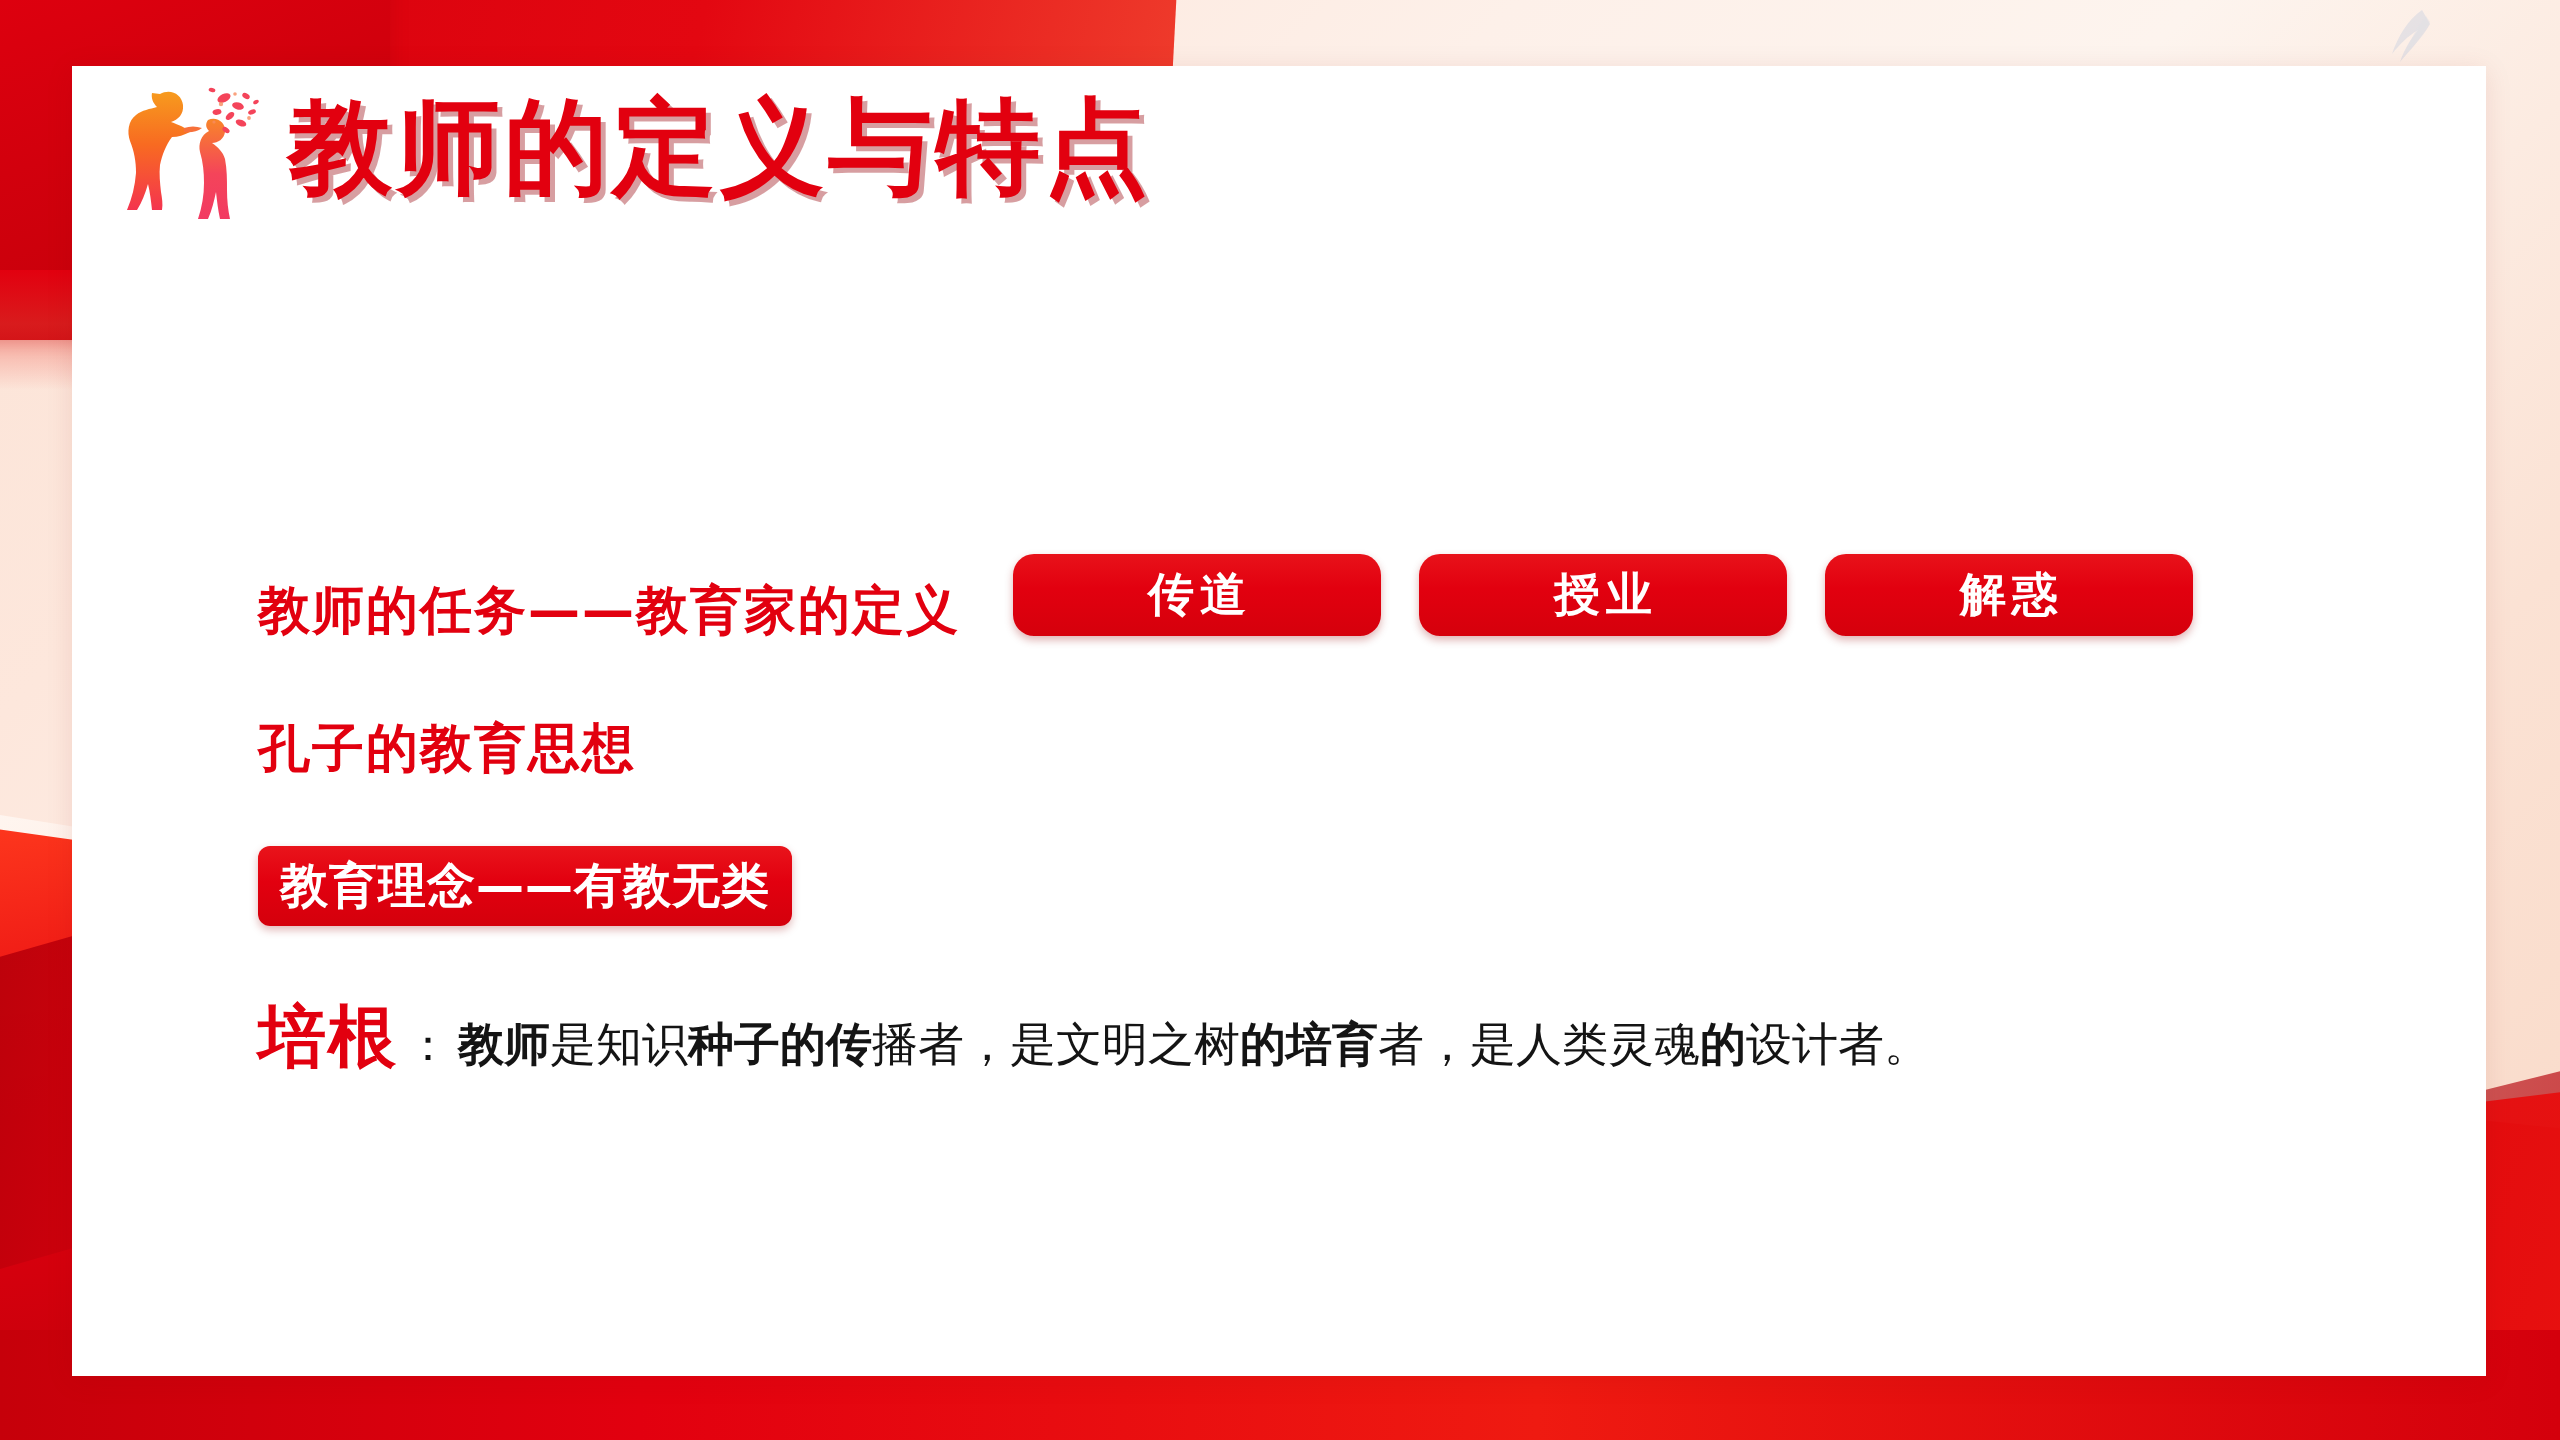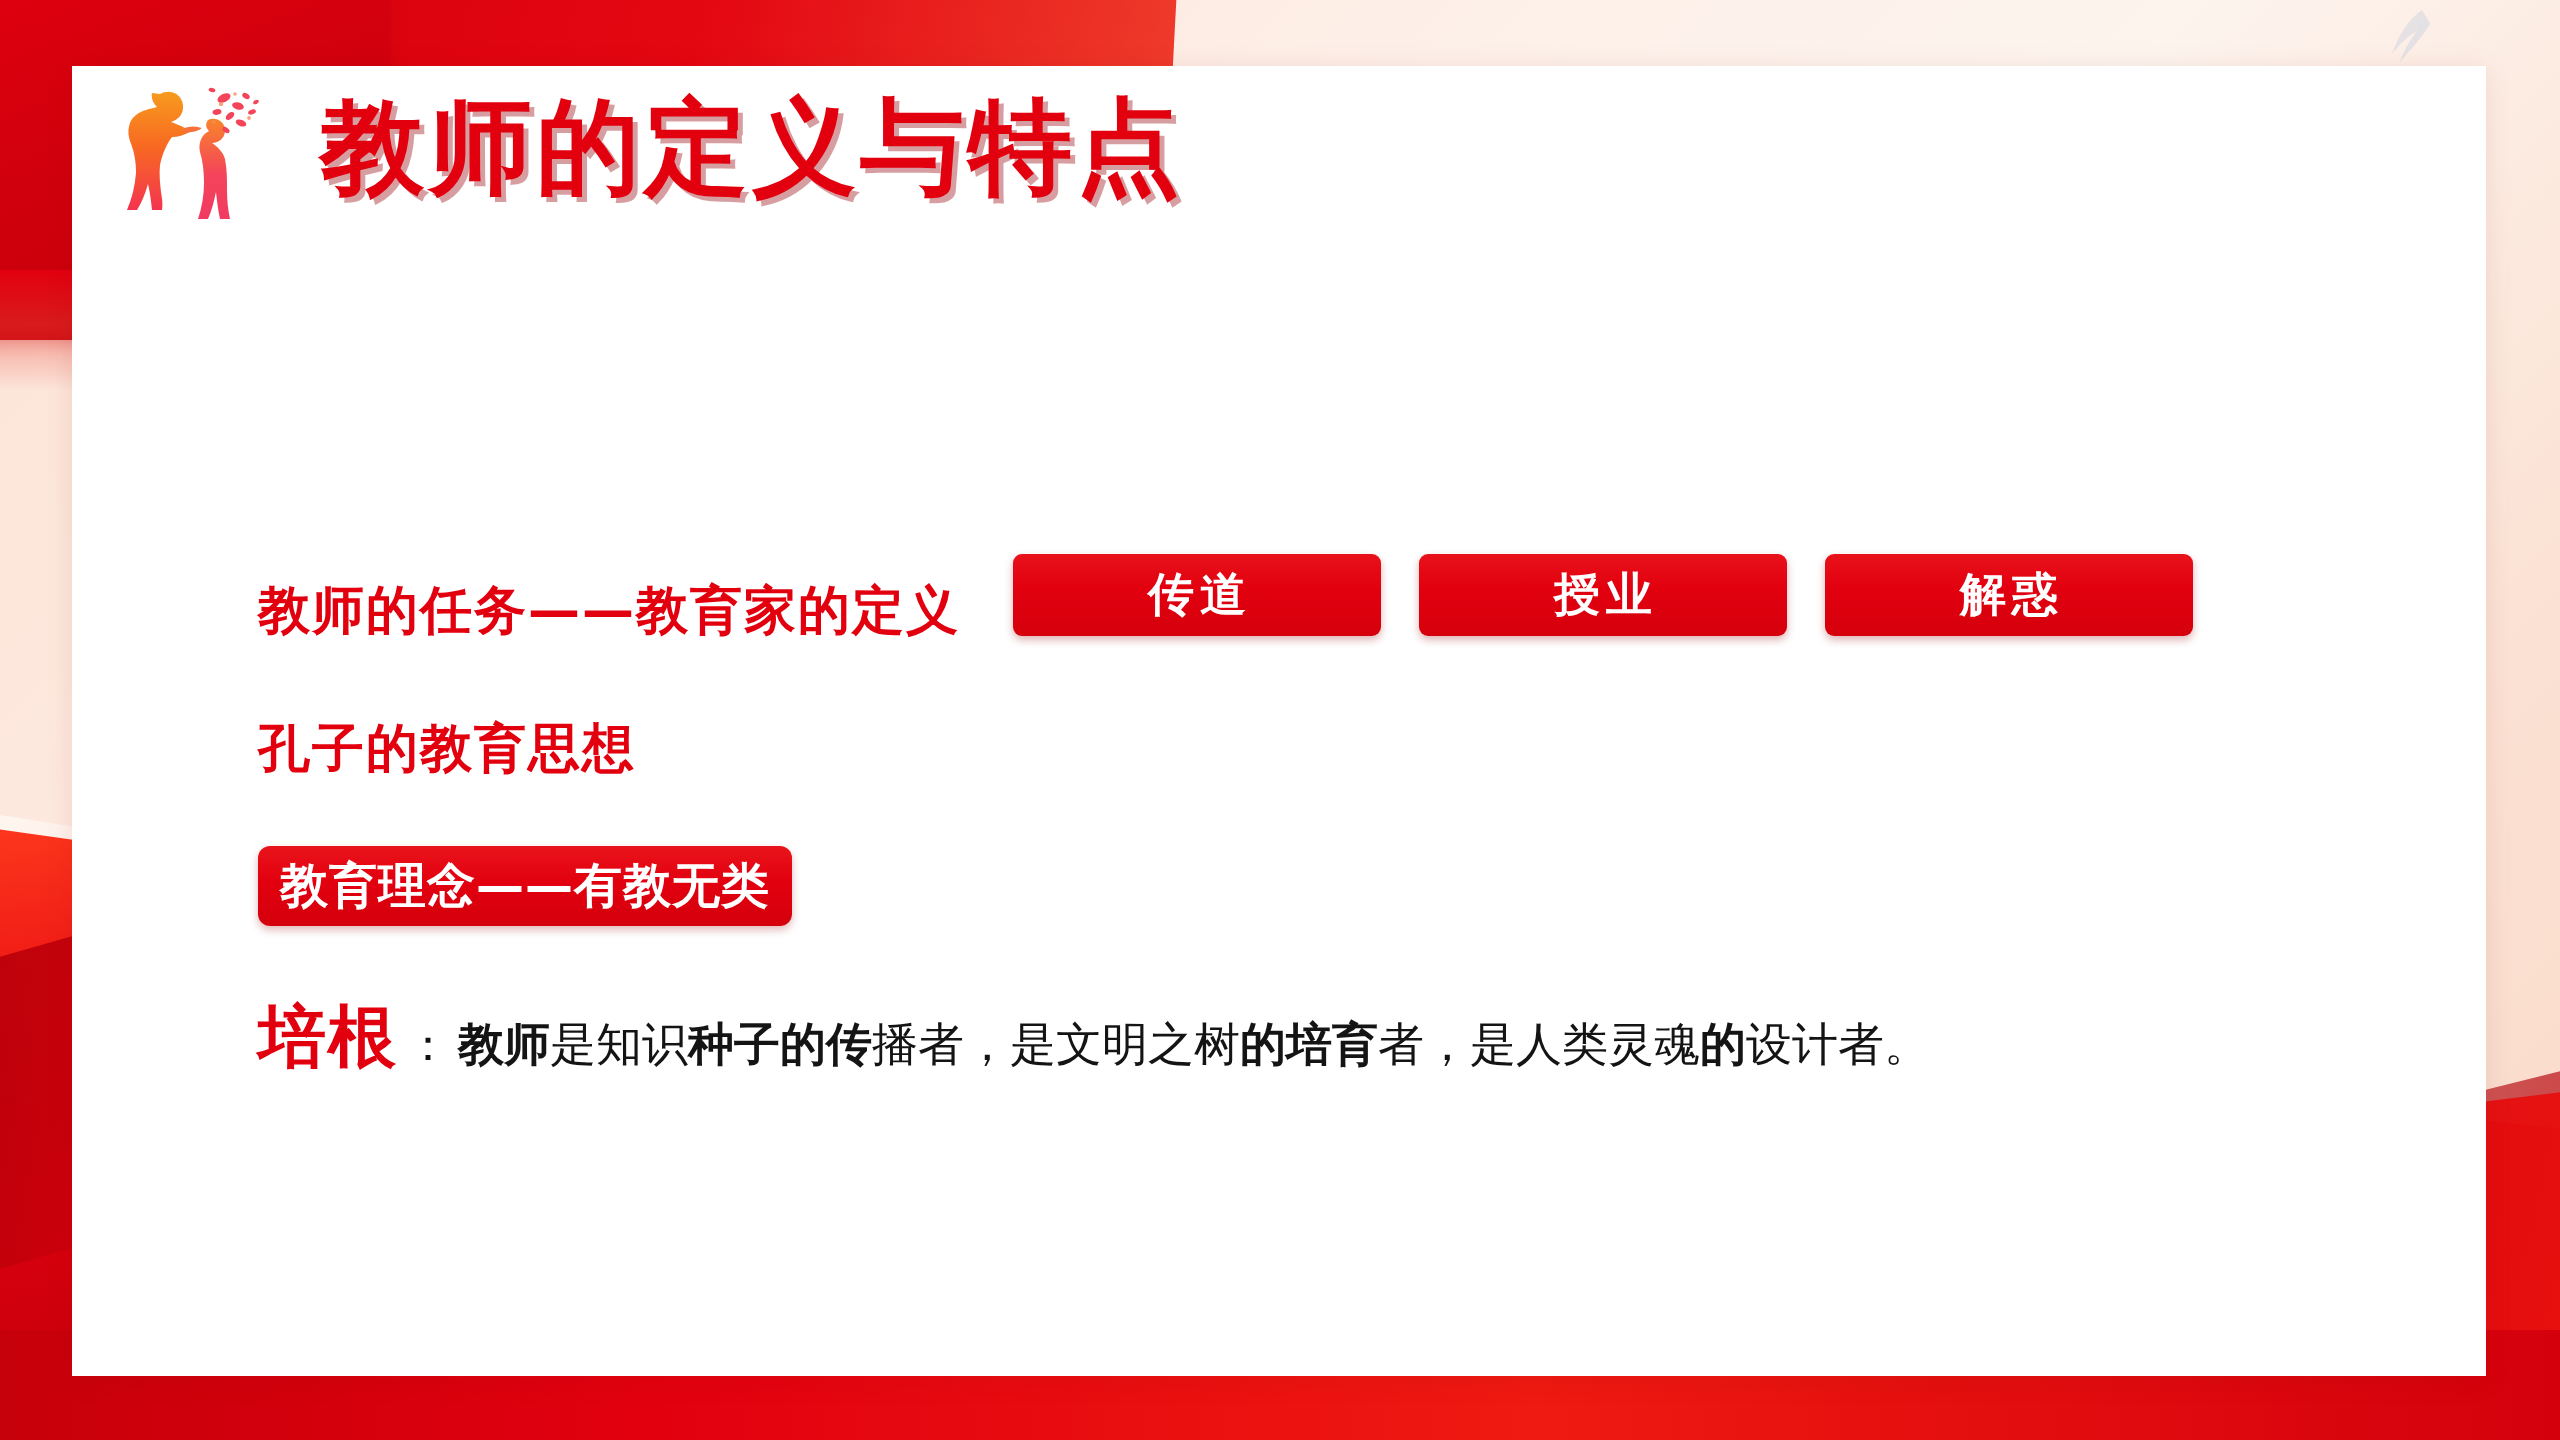--- a/index.html
+++ b/index.html
@@ -129,21 +129,21 @@
     background: #ffffff;
     box-shadow: 0 4px 26px rgba(140,20,0,.10);
   }
 
   
   .header {
     position: absolute;
     left: 104px; top: 68px;
     display: flex;
     align-items: center;
-    gap: 56px;
+    gap: 24px;
   }
   .hero-icon { width: 160px; height: 160px; display:block; }
 
   .page-title {
     font-family: "DejaVu Sans", "Liberation Sans", sans-serif;
     font-size: 104px;
     font-weight: 700;
     color: #e2000f;
     letter-spacing: 4px;
     line-height: 1.05;
@@ -173,21 +173,21 @@
     letter-spacing: 2px;
     white-space: nowrap;
     line-height: 1;
   }
 
   .pill-group { display: flex; gap: 38px; margin-left: 40px; }
 
   .pill {
     width: 368px;
     height: 82px;
-    border-radius: 9px;
+    border-radius: 21px;
     background: linear-gradient(180deg, #e8121a 0%, #e2000f 42%, #d5000c 100%);
     color: #ffffff;
     font-family: "DejaVu Sans", "Liberation Sans", sans-serif;
     font-size: 46px;
     font-weight: 700;
     letter-spacing: 6px;
     display: flex;
     align-items: center;
     justify-content: center;
     box-shadow: 0 4px 9px rgba(150,0,8,.30);

